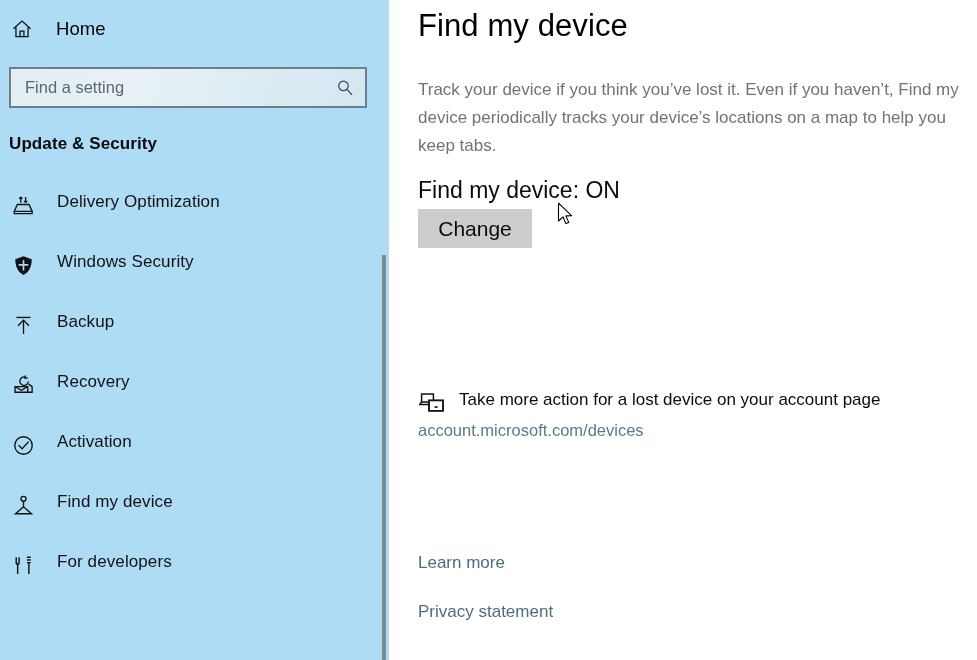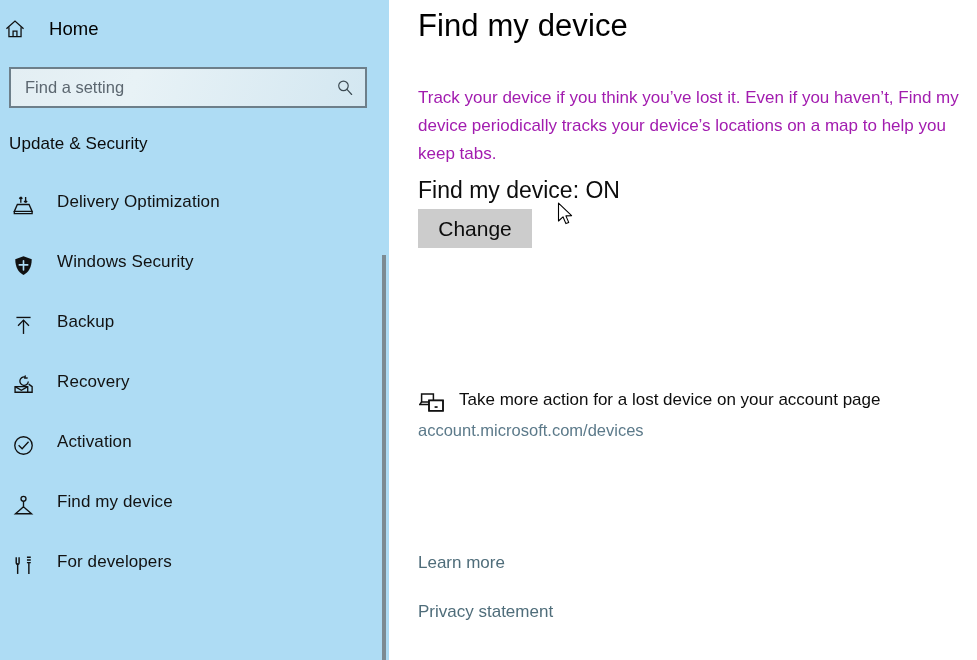--- a/index.html
+++ b/index.html
@@ -36,21 +36,21 @@
     height: 660px;
   }
 
   .home-row {
     position: absolute;
     left: 0;
     top: 12px;
     height: 34px;
     display: flex;
     align-items: center;
-    padding-left: 2px;
+    padding-left: 9px;
     box-sizing: border-box;
     width: 300px;
   }
   .home-icon {
     width: 26px;
     height: 26px;
     display: flex;
     align-items: center;
     justify-content: center;
     flex: none;
@@ -98,21 +98,21 @@
     display: flex;
     align-items: center;
     justify-content: center;
   }
 
   #section-title {
     position: absolute;
     left: 9px;
     top: 134px;
     font-size: 17px;
-    font-weight: normal;
+    font-weight: bold;
     color: #0b0b0b;
     letter-spacing: 0.1px;
   }
 
   
   #nav-list {
     position: absolute;
     left: 0;
     top: 192px;
     width: 389px;
@@ -175,25 +175,25 @@
     top: 8px;
     font-size: 31px;
     color: #000000;
     letter-spacing: 0.1px;
     font-weight: normal;
     margin: 0;
   }
   #intro-text {
     position: absolute;
     left: 29px;
-    top: 84px;
+    top: 76px;
     width: 554px;
     font-size: 17px;
     line-height: 28px;
-    color: #a21caf;
+    color: #737373;
   }
   #status-text {
     position: absolute;
     left: 29px;
     top: 177px;
     font-size: 23px;
     color: #0d0d0d;
   }
   #change-button {
     position: absolute;

